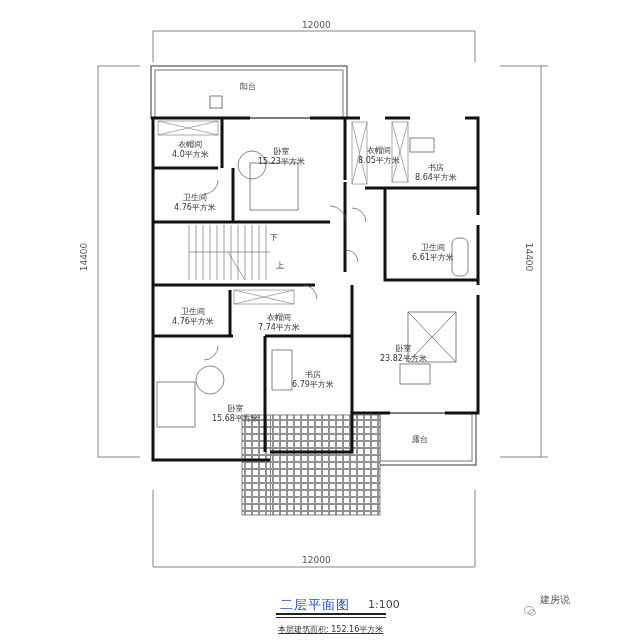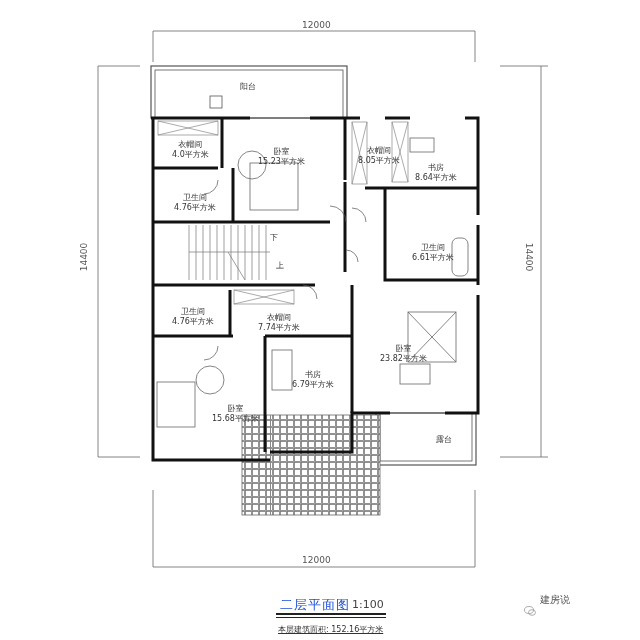--- a/index.html
+++ b/index.html
@@ -3,21 +3,21 @@
 <meta charset="utf-8">
 <style>
   html, body { margin: 0; padding: 0; background: #ffffff; }
   body { width: 640px; height: 640px; position: relative; overflow: hidden; font-family: "DejaVu Sans", sans-serif; }
   #plan { position: absolute; left: 0; top: 0; width: 640px; height: 640px; }
   .lbl { position: absolute; font-size: 8px; color: #333; line-height: 10px; text-align: center; white-space: nowrap; }
   .dim { position: absolute; font-size: 9px; color: #555; white-space: nowrap; }
   .dim.v { transform: rotate(-90deg); transform-origin: center; }
   .dim.v2 { transform: rotate(90deg); transform-origin: center; }
   .title { position: absolute; left: 280px; top: 596px; font-size: 13px; color: #1d4ed8; letter-spacing: 1px; }
-  .scale { position: absolute; left: 352px; top: 598px; font-size: 11px; color: #444; }
+  .scale { position: absolute; left: 368px; top: 598px; font-size: 11px; color: #444; }
   .title-rule1 { position: absolute; left: 276px; top: 613px; width: 110px; height: 2px; background: #222; }
   .title-rule2 { position: absolute; left: 276px; top: 617px; width: 110px; height: 1px; background: #222; }
   .area-note { position: absolute; left: 278px; top: 624px; font-size: 8px; color: #333; text-decoration: underline; }
   .brand { position: absolute; left: 540px; top: 593px; font-size: 10px; color: #555; }
   .brand-icon { position: absolute; left: 524px; top: 605px; width: 12px; height: 12px; }
 </style>
 </head>
 <body>
 
 <svg id="plan" viewBox="0 0 640 640" xmlns="http://www.w3.org/2000/svg">
@@ -165,21 +165,21 @@
 <div class="lbl" style="left:172px;top:307px;"><span>卫生间</span><br><span>4.76平方米</span></div>
 
 <div class="lbl" style="left:258px;top:313px;"><span>衣帽间</span><br><span>7.74平方米</span></div>
 
 <div class="lbl" style="left:292px;top:370px;"><span>书房</span><br><span>6.79平方米</span></div>
 
 <div class="lbl" style="left:212px;top:404px;"><span>卧室</span><br><span>15.68平方米</span></div>
 
 <div class="lbl" style="left:380px;top:344px;"><span>卧室</span><br><span>23.82平方米</span></div>
 
-<div class="lbl" style="left:412px;top:435px;margin-left:24px;"><span>露台</span></div>
+<div class="lbl" style="left:412px;top:435px;"><span>露台</span></div>
 
 <div class="lbl" style="left:270px;top:233px;">下</div>
 <div class="lbl" style="left:276px;top:261px;">上</div>
 
 <div class="title">二层平面图</div>
 <div class="scale">1:100</div>
 <div class="title-rule1"></div>
 <div class="title-rule2"></div>
 <div class="area-note">本层建筑面积: 152.16平方米</div>
 

